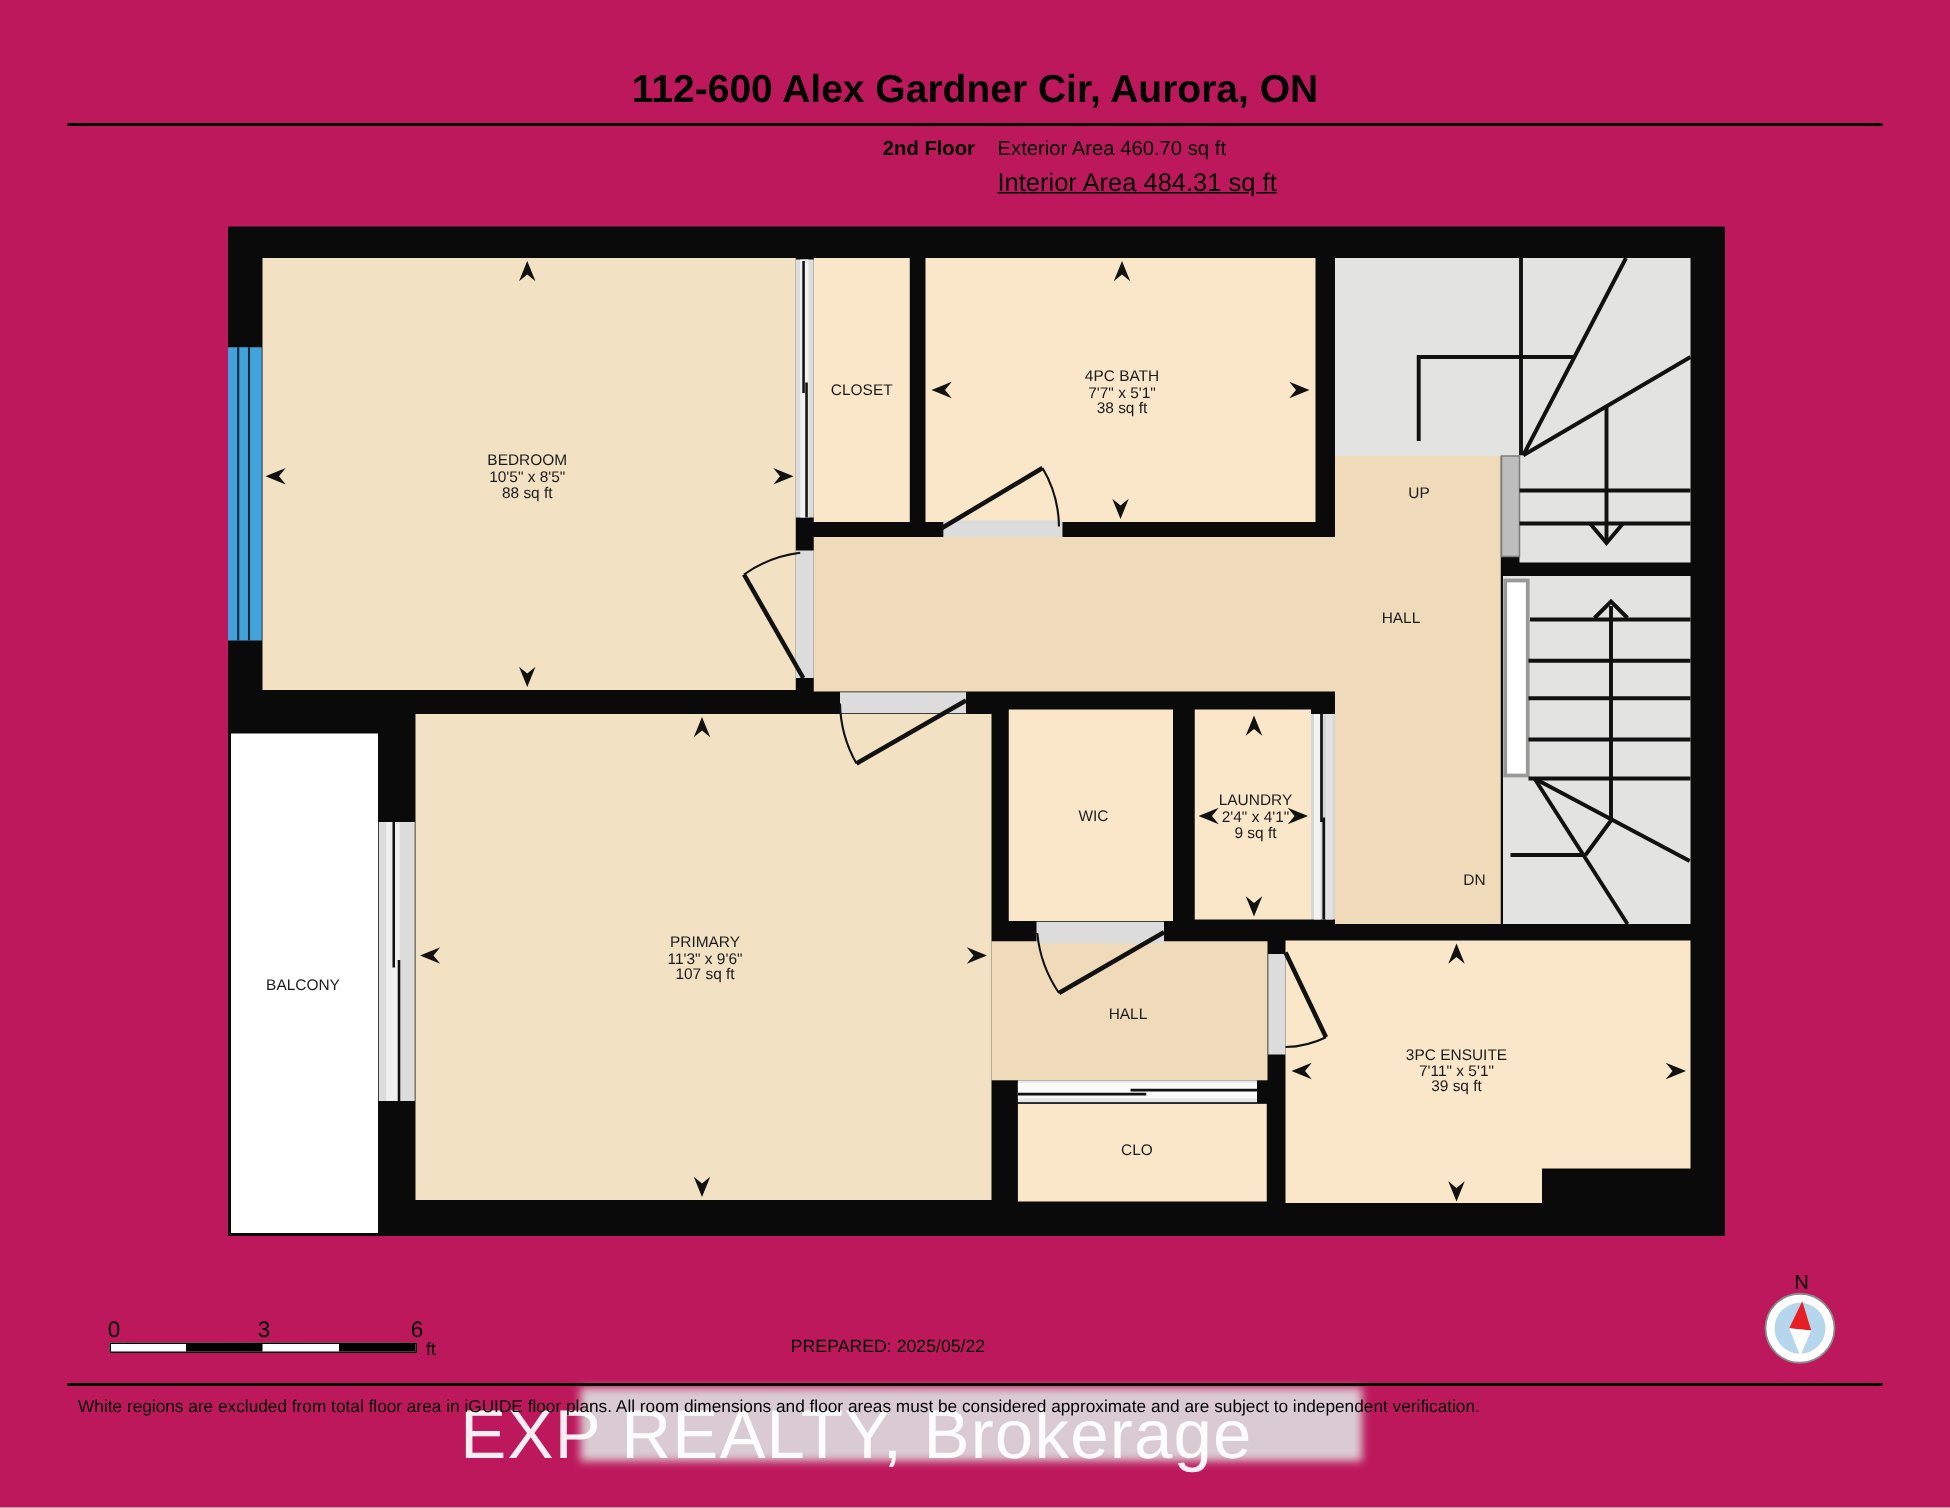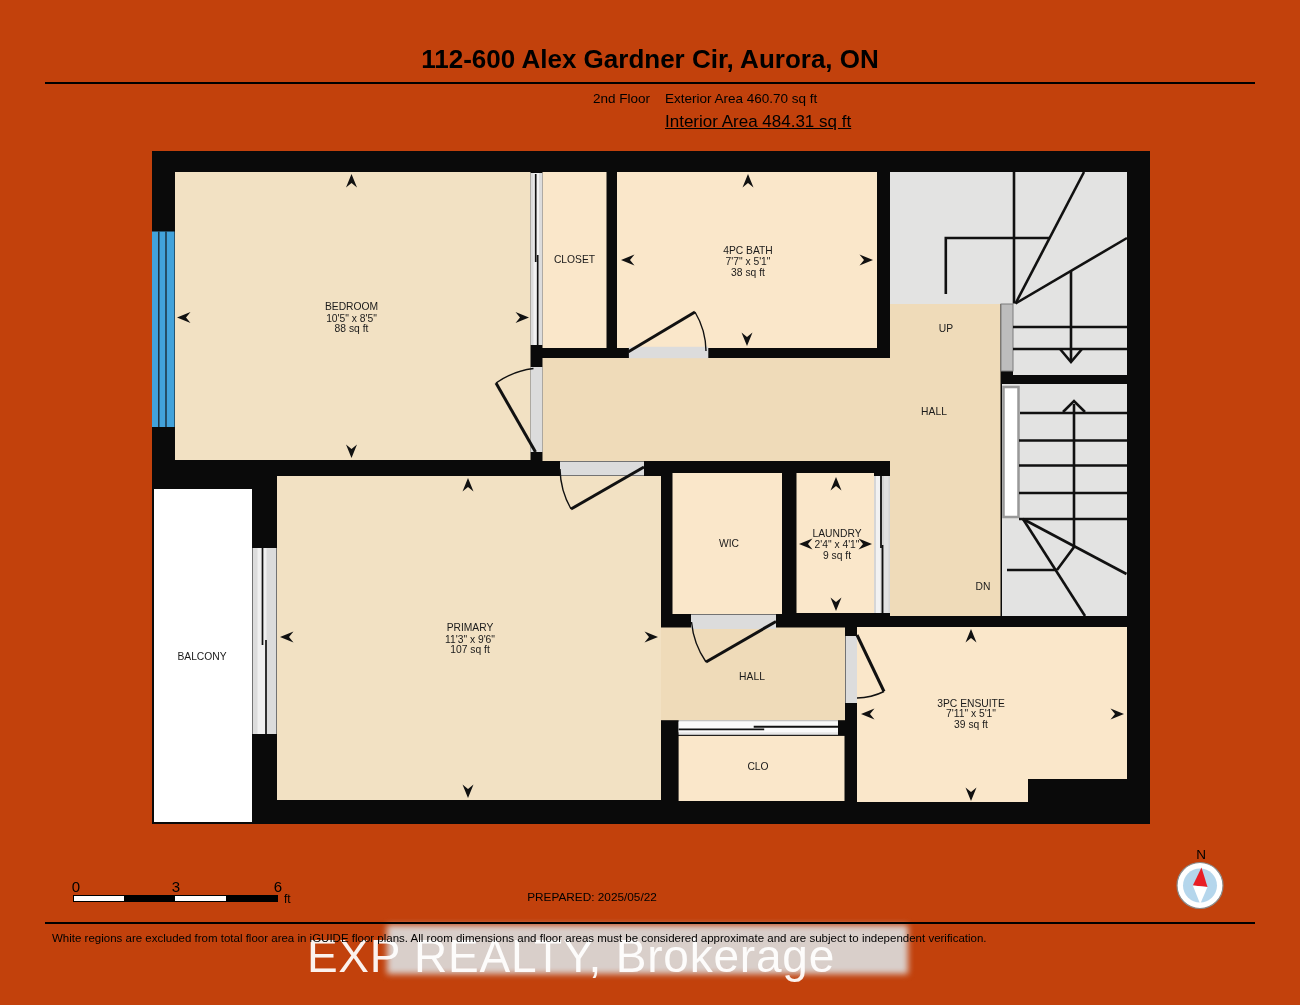--- a/index.html
+++ b/index.html
@@ -1,26 +1,26 @@
 <!DOCTYPE html>
 <html><head>
 <meta charset="utf-8">
 <style>
   html,body{margin:0;padding:0;background:#fff;}
-  #page{position:relative;width:1300px;height:1005px;background:#c2410c;overflow:hidden;
+  #page{position:relative;width:1300px;height:1005px;background:#be185d;overflow:hidden;
         font-family:"Liberation Sans",sans-serif;}
   .abs{position:absolute;}
 </style>
 </head>
 <body>
 <div id="page">
 
   <div class="abs" style="left:0;top:44px;width:1300px;text-align:center;font-size:26px;font-weight:bold;color:#000;">112-600 Alex Gardner Cir, Aurora, ON</div>
   <div class="abs" style="left:45px;top:82px;width:1210px;height:2px;background:#000;"></div>
-  <div class="abs" style="left:450px;top:91px;width:200px;text-align:right;font-size:13.5px;font-weight:normal;color:#000;">2nd Floor</div>
+  <div class="abs" style="left:450px;top:91px;width:200px;text-align:right;font-size:13.5px;font-weight:bold;color:#000;">2nd Floor</div>
   <div class="abs" style="left:665px;top:91px;font-size:13.5px;color:#000;">Exterior Area 460.70 sq ft</div>
   <div class="abs" style="left:665px;top:112px;font-size:17px;color:#000;text-decoration:underline;">Interior Area 484.31 sq ft</div>
 
   <svg class="abs" style="left:0;top:0;" width="1300" height="1005" viewBox="0 0 1300 1005">
 
     <rect x="152" y="151" width="998" height="673" fill="#0a0a0a"></rect>
 
     <rect x="175" y="172" width="355.5" height="288" fill="#f2e1c3"></rect>
     <rect x="542.5" y="172" width="64" height="176" fill="#fae7ca"></rect>
     <rect x="617" y="172" width="260" height="176" fill="#fae7ca"></rect>

